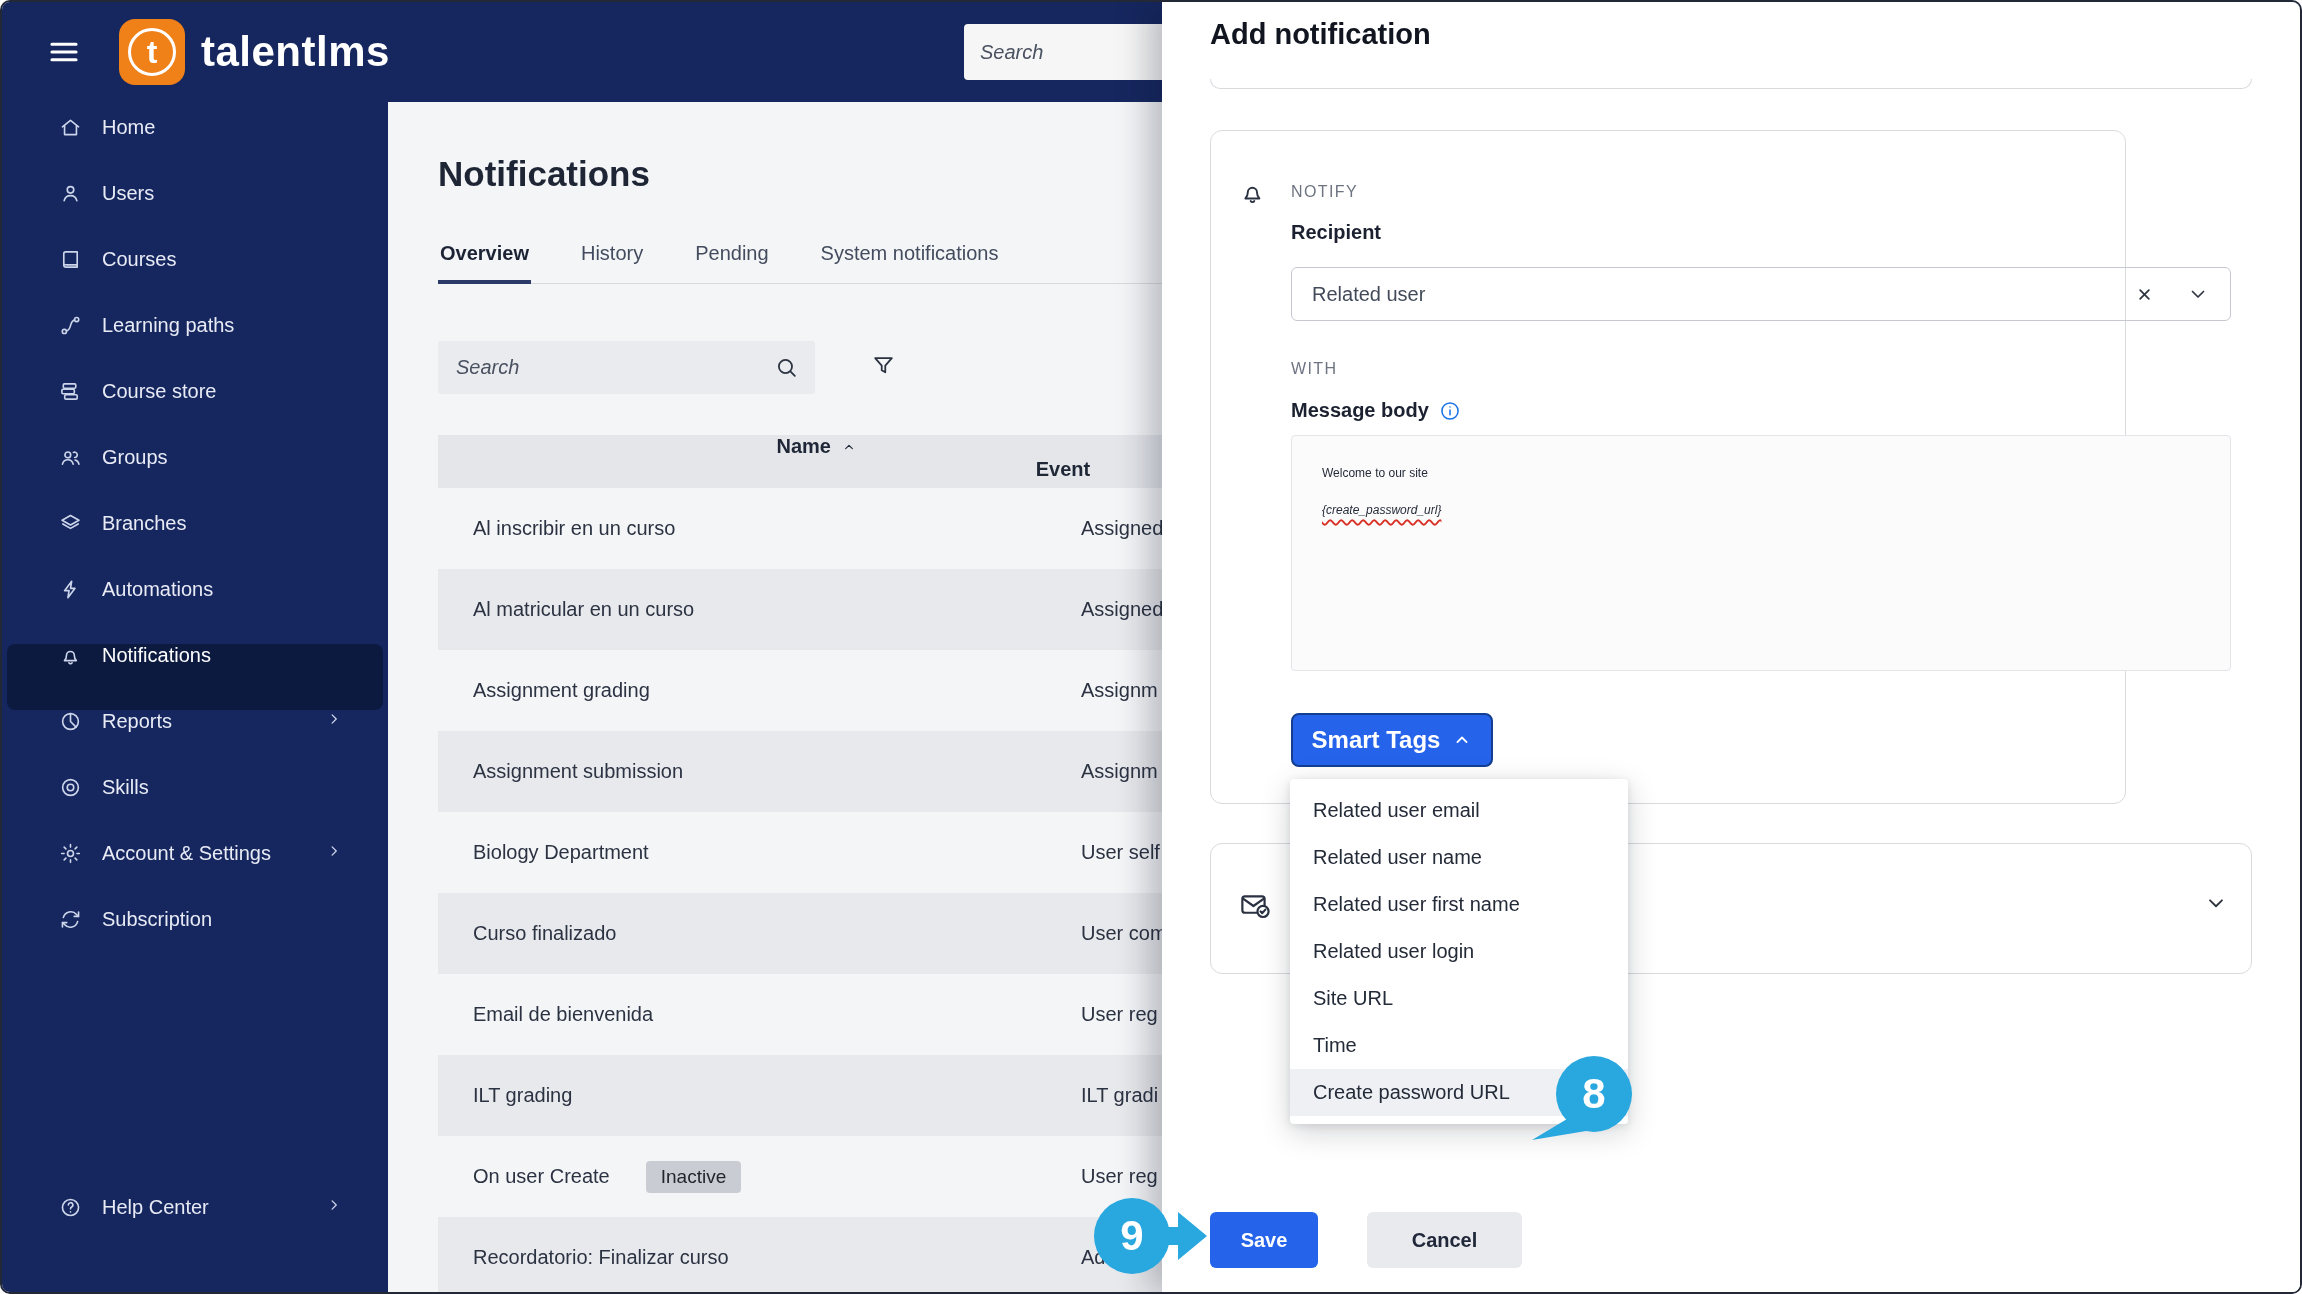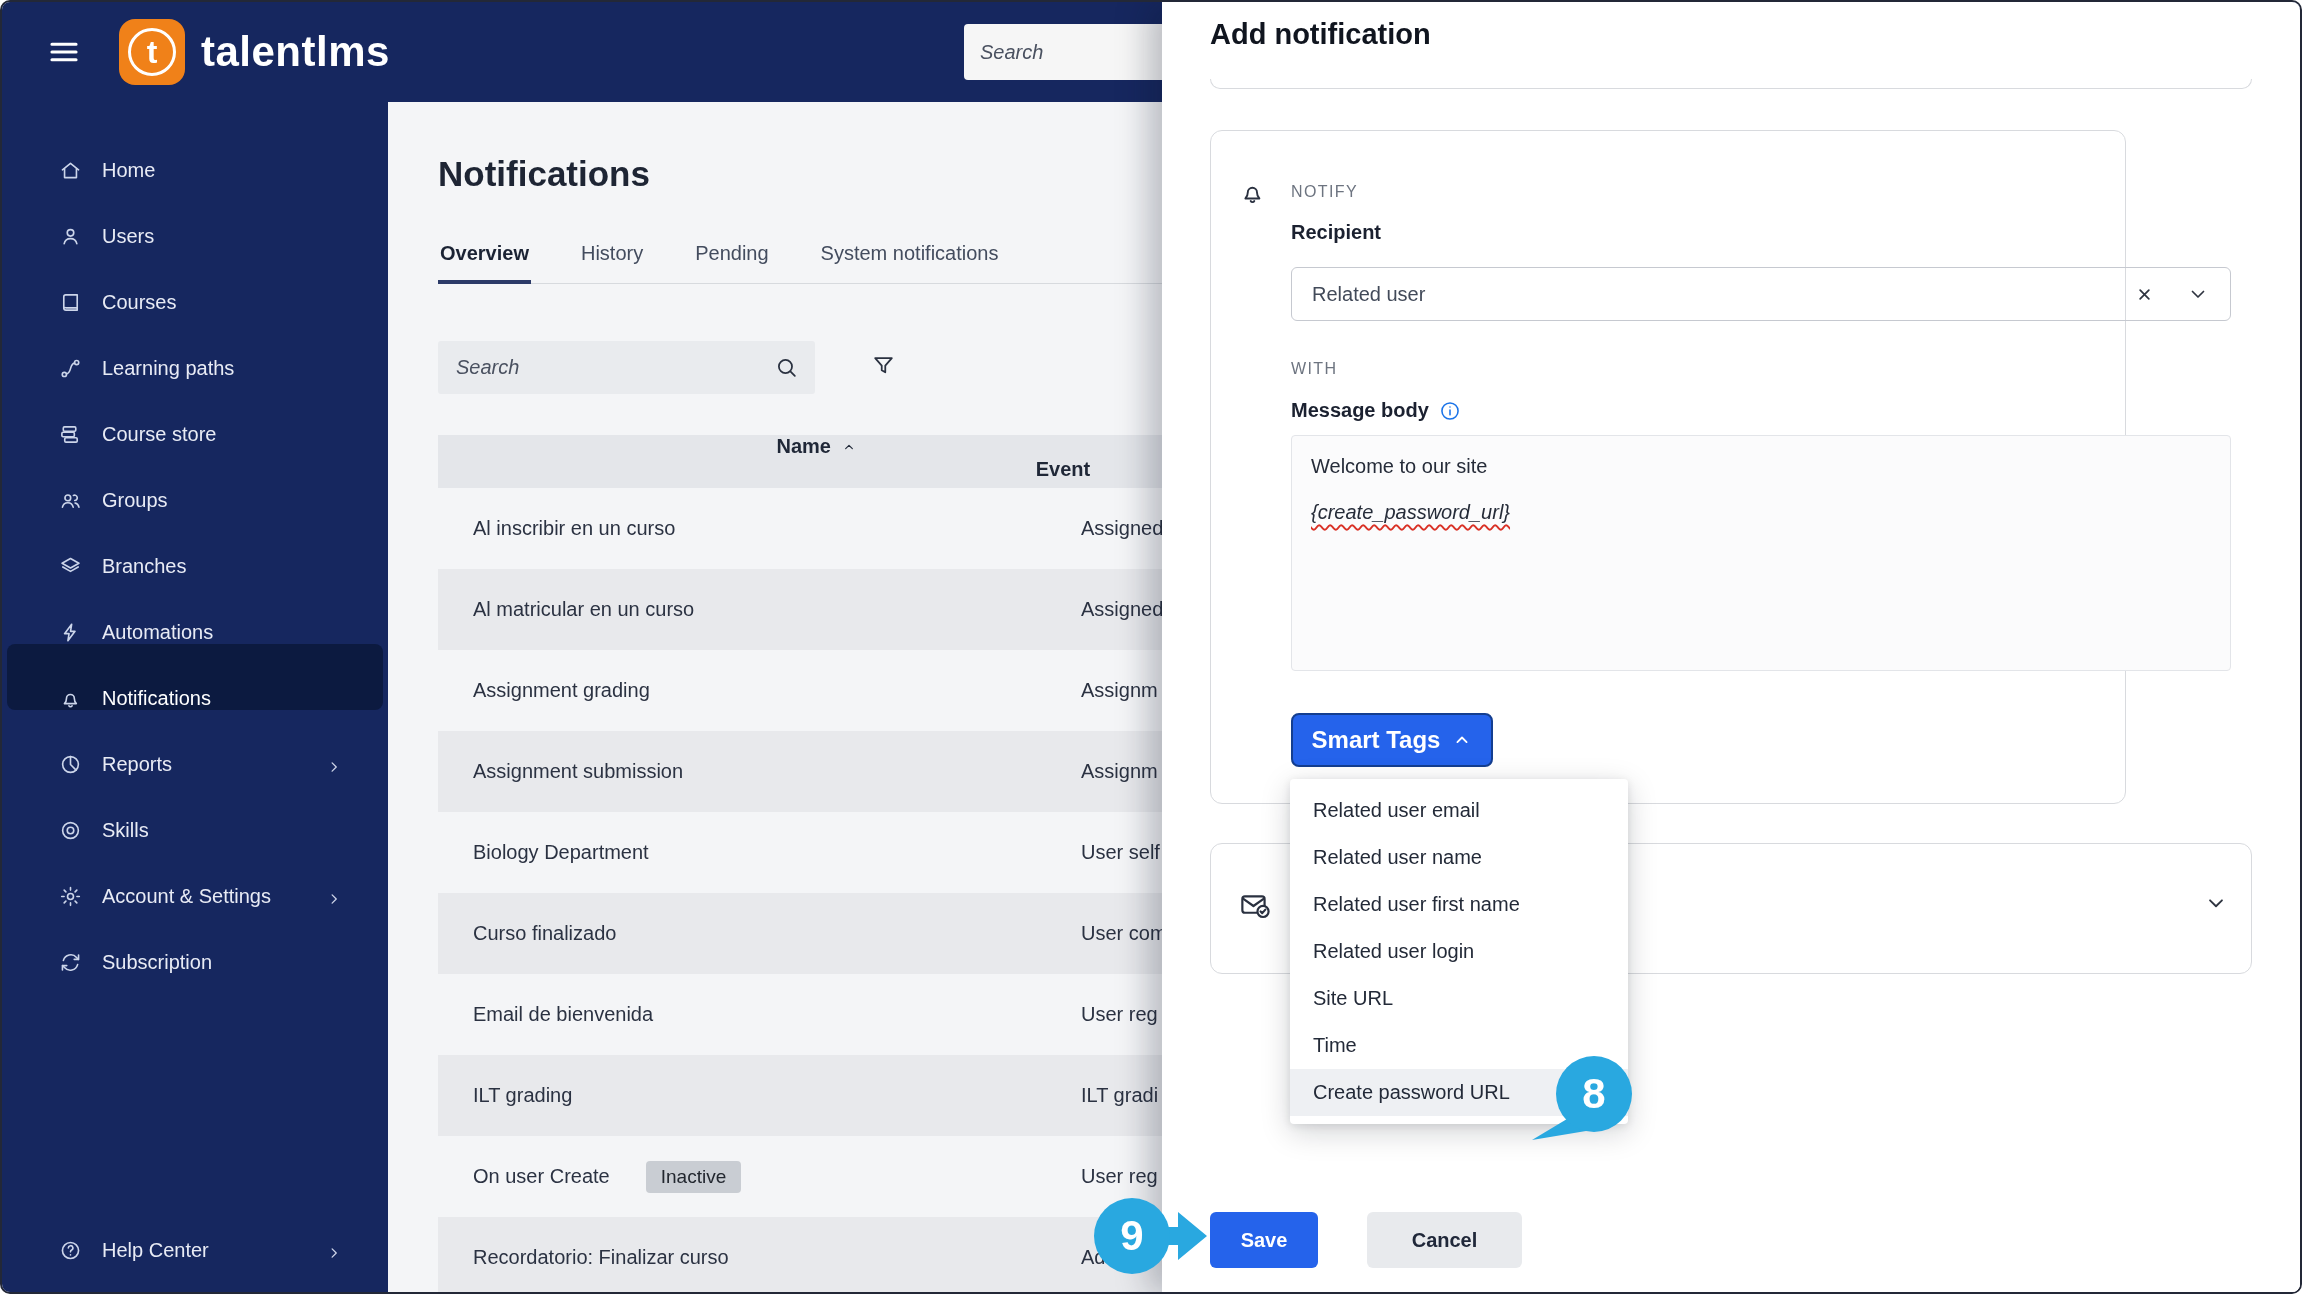--- a/index.html
+++ b/index.html
@@ -37,21 +37,21 @@
   }
   .header-search input::placeholder { color: #4a5160; font-style: italic; }
 
   
   .sidebar {
     position: absolute; top: 100px; left: 0; width: 386px; bottom: 0;
     background: #16275f; z-index: 1; padding-top: 14px;
   }
   .side-item {
     height: 66px; margin: 0 5px; border-radius: 8px;
-    display: flex; align-items: flex-end; gap: 20px;
+    display: flex; align-items: flex-start; gap: 20px;
     padding: 0 40px 0 52px; color: #e8ebf5; font-size: 20px; cursor: pointer;
   }
   .side-item .ic { width: 23px; height: 23px; flex: none; color: #ccd5ea; }
   .side-item.active { background: #0c1a40; color: #ffffff; }
   .side-item .chev { margin-left: auto; width: 18px; height: 18px; color: #cfd6ea; }
   .help-item { position: absolute; bottom: 30px; left: 0; right: 0; }
 
   
   .content {
     position: absolute; left: 386px; top: 100px; right: 0; bottom: 0;
@@ -119,21 +119,21 @@
   .select .x-ic { position: absolute; right: 76px; width: 19px; height: 19px; color: #2e3440; }
   .select .chev { position: absolute; right: 20px; width: 24px; height: 24px; color: #2e3440; }
   .msg-label-row {
     position: absolute; left: 80px; top: 268px; display: flex; align-items: center; gap: 10px;
     font-size: 20px; font-weight: bold; color: #1b2130;
   }
   .info-ic { width: 22px; height: 22px; color: #1a73e8; cursor: pointer; }
   .editor {
     position: absolute; left: 80px; top: 304px; width: 940px; height: 236px;
     background: #fbfbfc; border: 1px solid #e3e5e9; border-radius: 4px;
-    padding: 19px; font-size: 20px; color: #262c39; cursor: text;
+    padding: 30px; font-size: 12px; color: #262c39; cursor: text;
   }
   .editor .line2 {
     margin-top: 23px; display: inline-block;
     text-decoration: underline wavy #d93025; text-decoration-thickness: 2px; text-underline-offset: 5px; font-style: italic;
   }
   .smart-tags {
     position: absolute; left: 80px; top: 582px; width: 202px; height: 54px;
     background: #2563eb; border: 2px solid #143e90; border-radius: 8px;
     color: #ffffff; font-size: 24px; font-weight: 600;
     display: flex; align-items: center; justify-content: center; gap: 12px; cursor: pointer;

